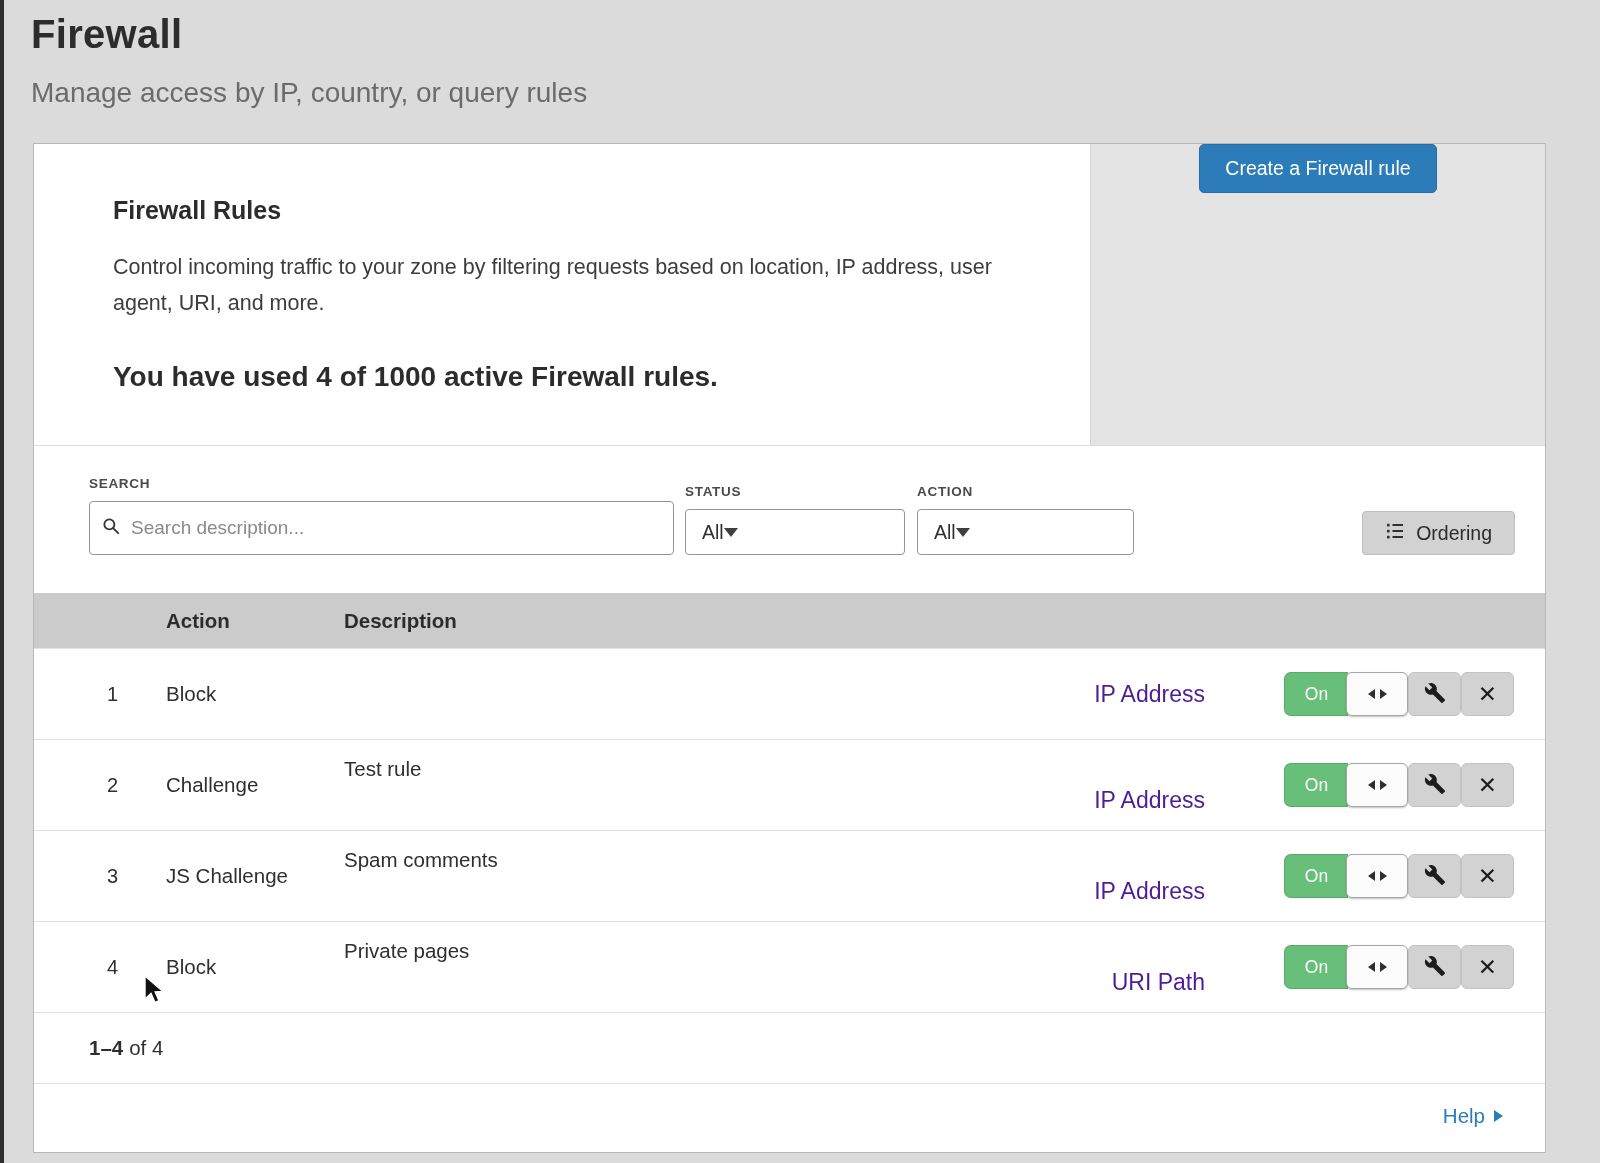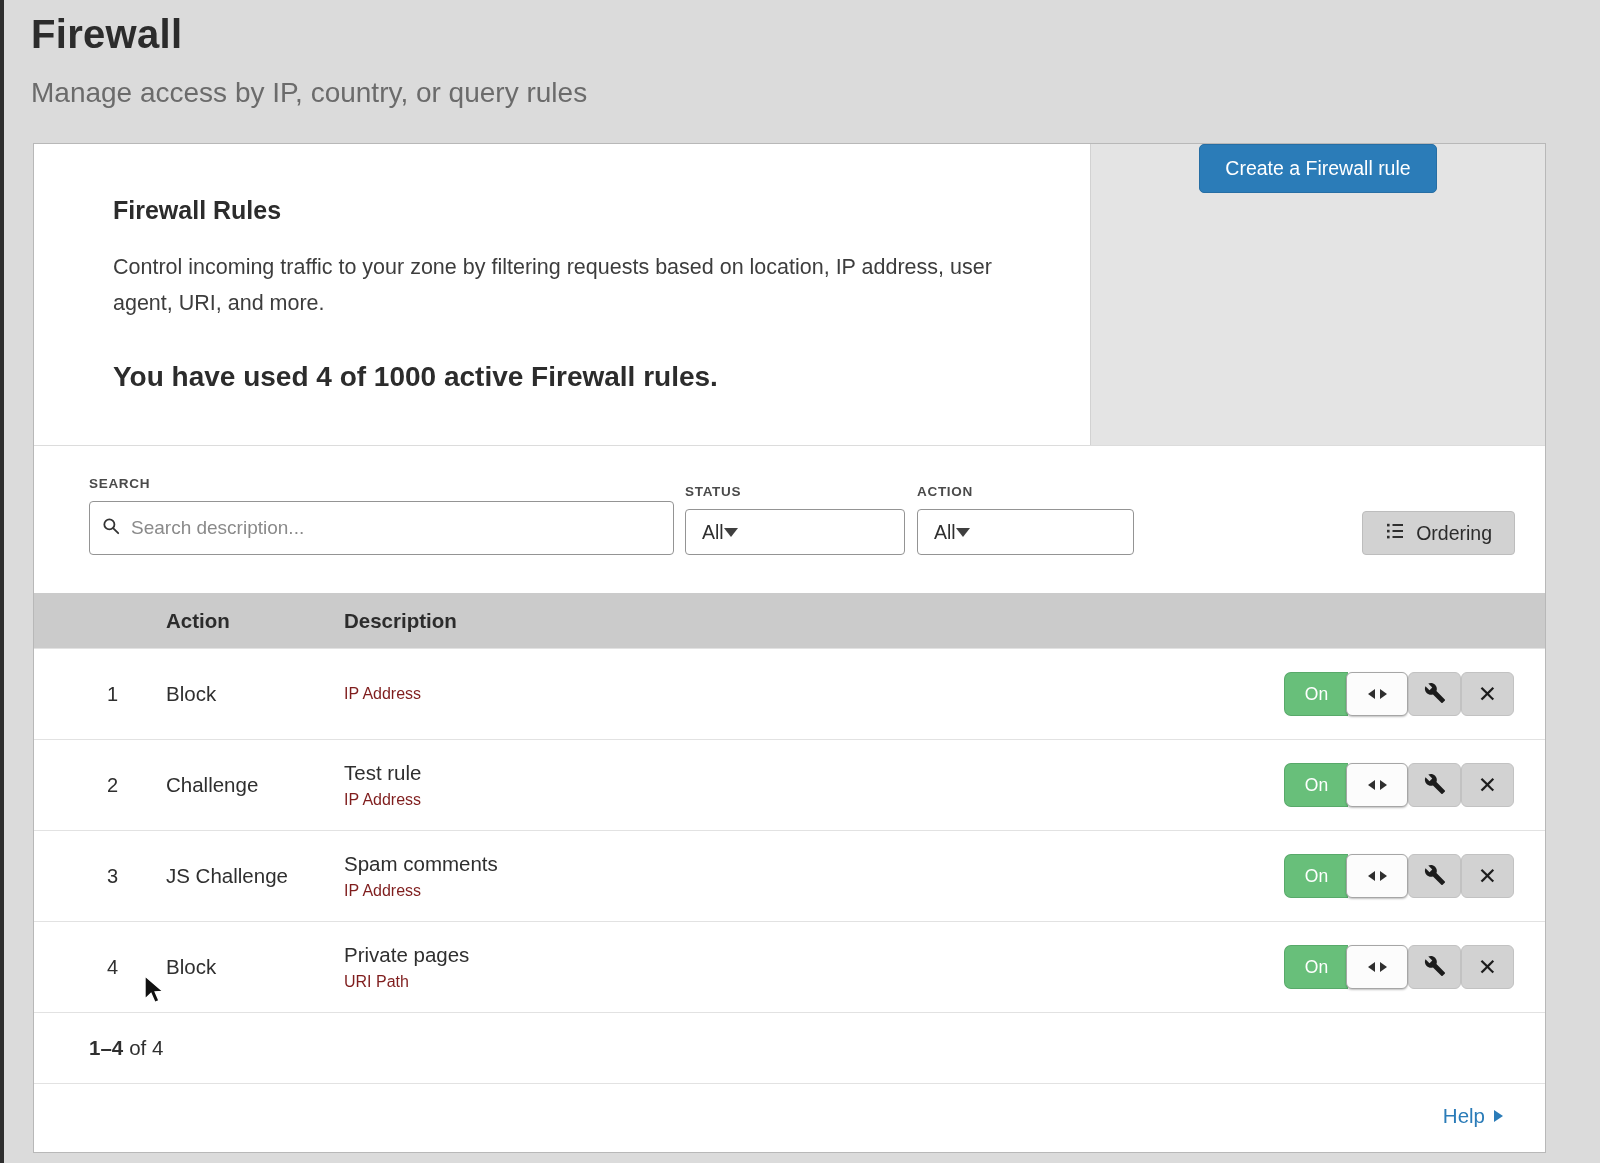--- a/index.html
+++ b/index.html
@@ -112,21 +112,21 @@
   }
   .trow {
     display: grid; grid-template-columns: 132px 178px 1fr 340px;
     height: 91px; align-items: center;
     border-top: 1px solid #e2e2e2;
     background: #fff;
   }
   .cell-num { text-align: right; padding-right: 48px; font-size: 20px; }
   .cell-action { font-size: 20.5px; }
   .desc-title { font-size: 20.5px; margin-bottom: 6px; }
-  .desc-sub { font-size: 16px; color: #7f1d1d; }
+  .desc-sub { font-size: 23px; color: #4c1d95; text-align: right; }
   .cell-controls {
     display: flex; align-items: center; justify-content: flex-end;
     padding-right: 31px;
   }
   .toggle { display: flex; align-items: center; cursor: pointer; }
   .toggle-on {
     width: 64px; height: 44px;
     background: #68bf7a; color: #fff;
     border: 1px solid #58a96a; border-right: none;
     border-radius: 7px 0 0 7px;

